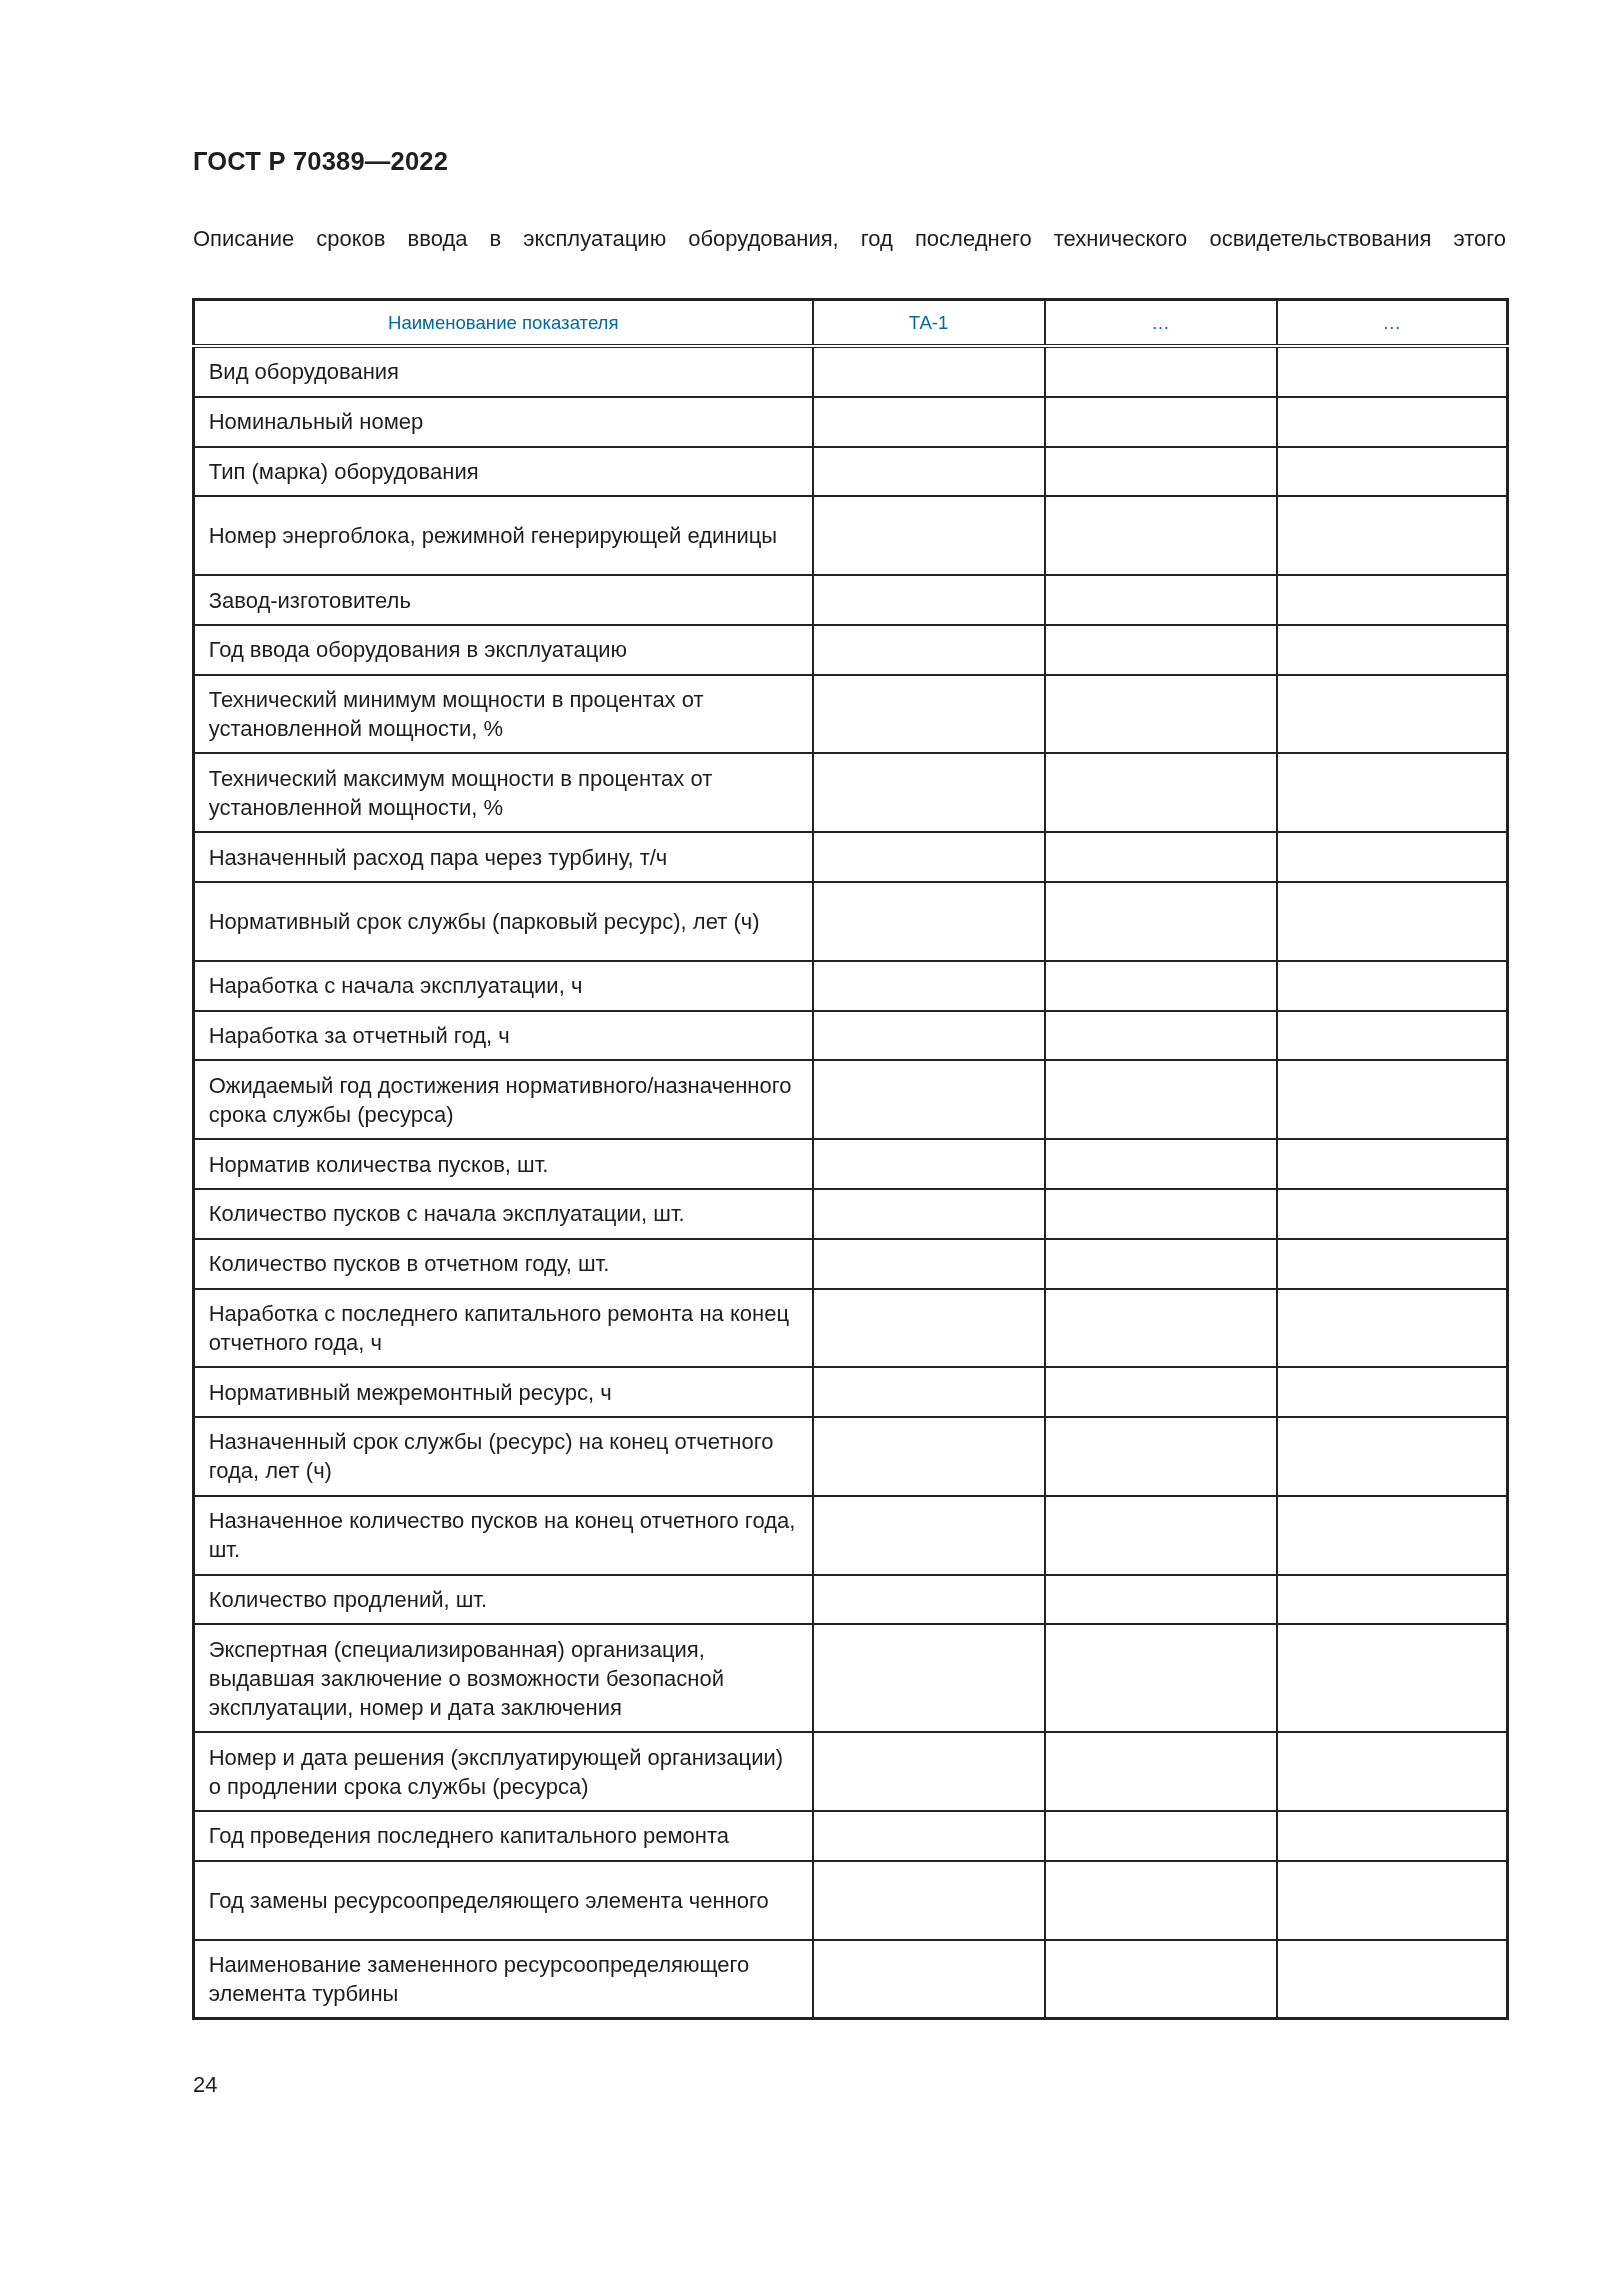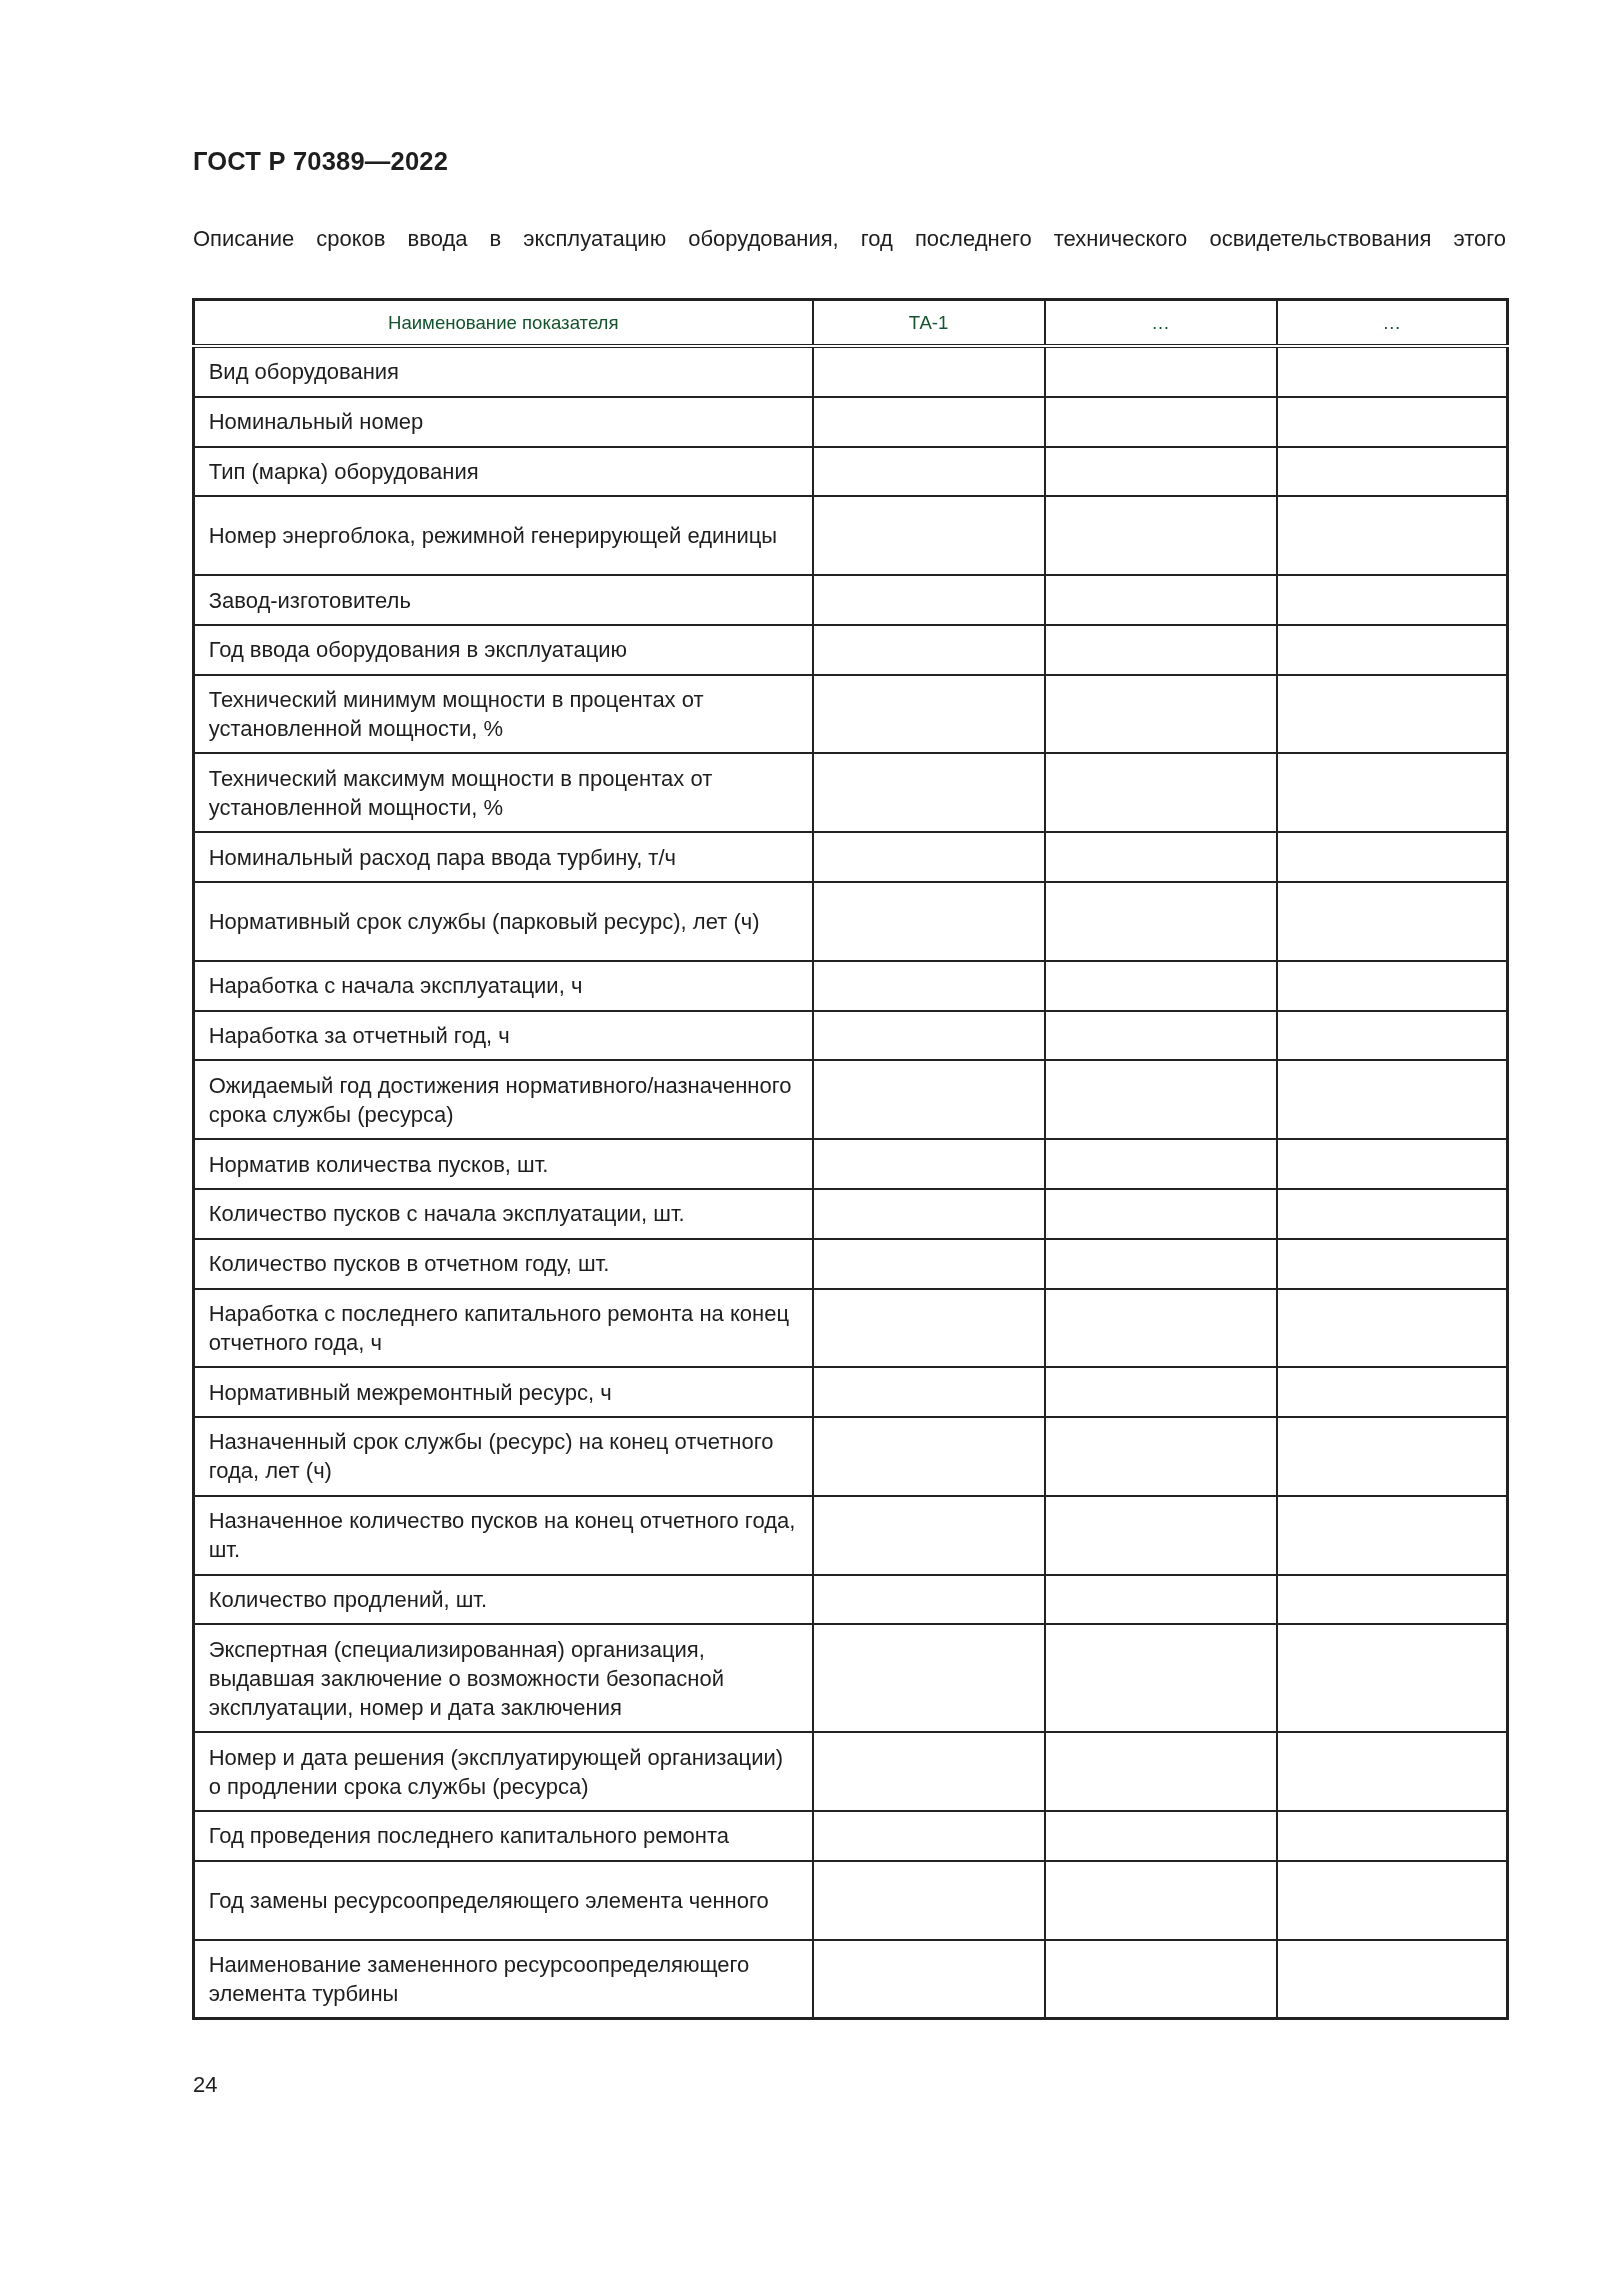--- a/index.html
+++ b/index.html
@@ -23,21 +23,21 @@
     border: 3.4px solid #222;
   }
   table.params col.c0 { width: 619px; }
   table.params col.c1 { width: 232px; }
   table.params col.c2 { width: 232px; }
   table.params col.c3 { width: 231px; }
   table.params th {
     font-weight: normal; font-size: 18.6px; height: 43px;
     border-left: 2.5px solid #222; border-right: 2.5px solid #222;
     border-bottom: 4.9px double #222; text-align: center; vertical-align: middle;
-    padding: 0 3.9px; color: #14532d;
+    padding: 0 3.9px; color: #0369a1;
   }
   table.params td {
     border: 2.5px solid #222; font-size: 22px; line-height: 29px;
     padding: 3.9px 13.7px 3.9px 13.7px; vertical-align: middle;
   }
   table.params td.value { padding: 0; }
   table.params tr.single td { height: 40px; }
   table.params tr.double td { height: 69px; }
   table.params tr.triple td { height: 98px; }
   .page-number {
@@ -111,21 +111,21 @@
         <td class="value"></td>
         <td class="value"></td>
       </tr>
       <tr class="double">
         <td class="label">Технический максимум мощности в процентах от установленной мощности, %</td>
         <td class="value"></td>
         <td class="value"></td>
         <td class="value"></td>
       </tr>
       <tr class="single">
-        <td class="label">Номинальный расход пара ввода турбину, т/ч</td>
+        <td class="label">Назначенный расход пара через турбину, т/ч</td>
         <td class="value"></td>
         <td class="value"></td>
         <td class="value"></td>
       </tr>
       <tr class="double">
         <td class="label">Нормативный срок службы (парковый ресурс), лет (ч)</td>
         <td class="value"></td>
         <td class="value"></td>
         <td class="value"></td>
       </tr>

